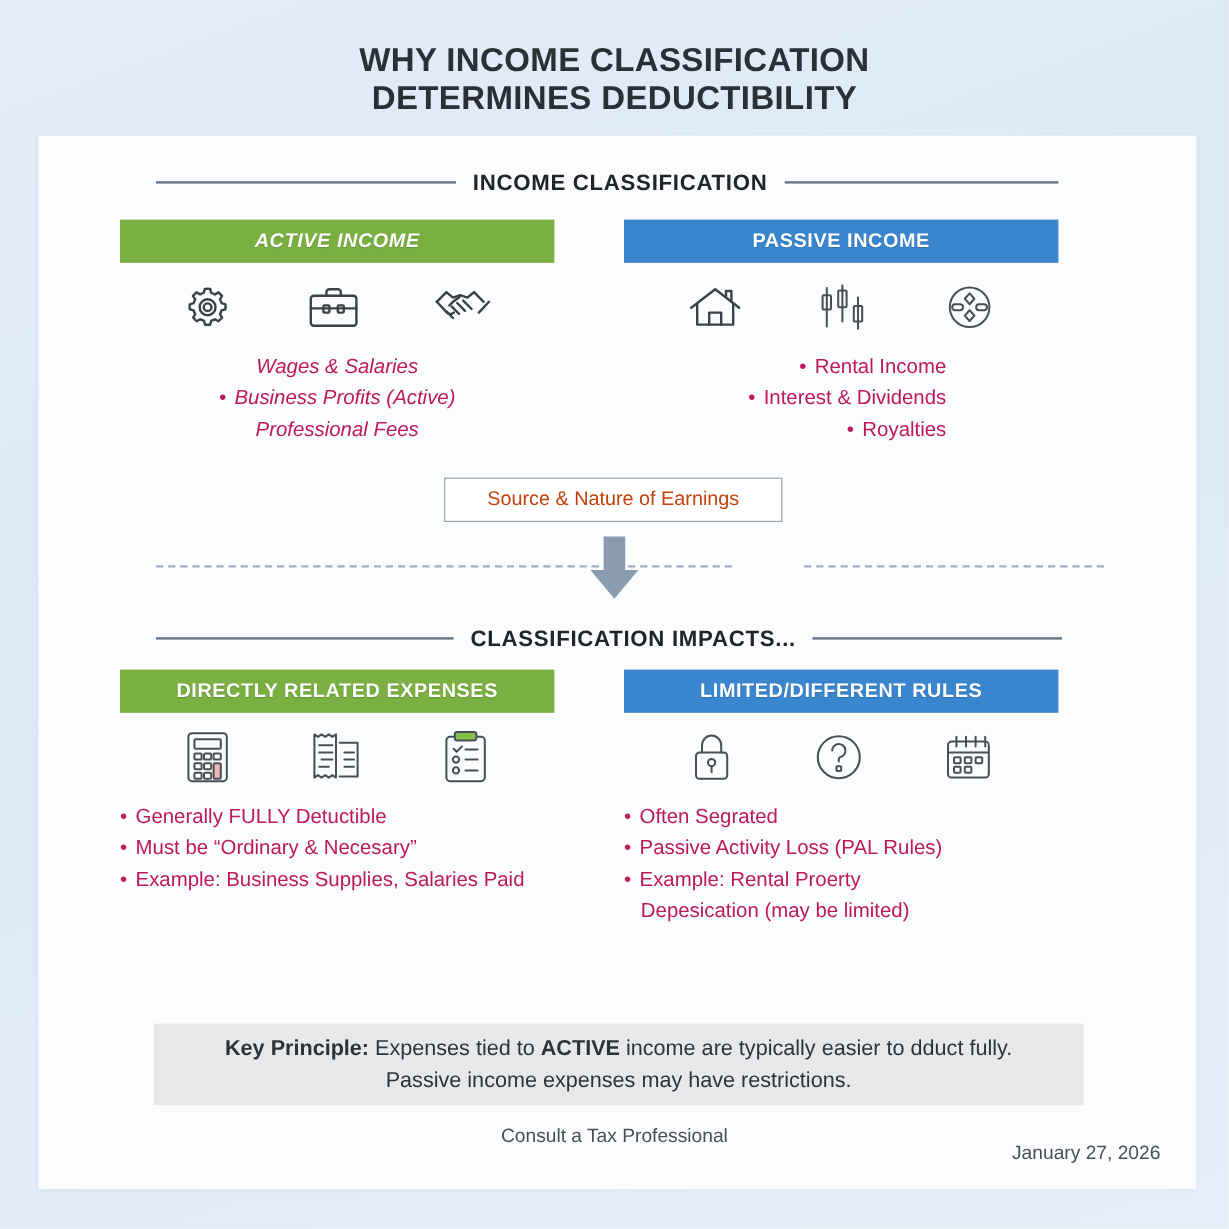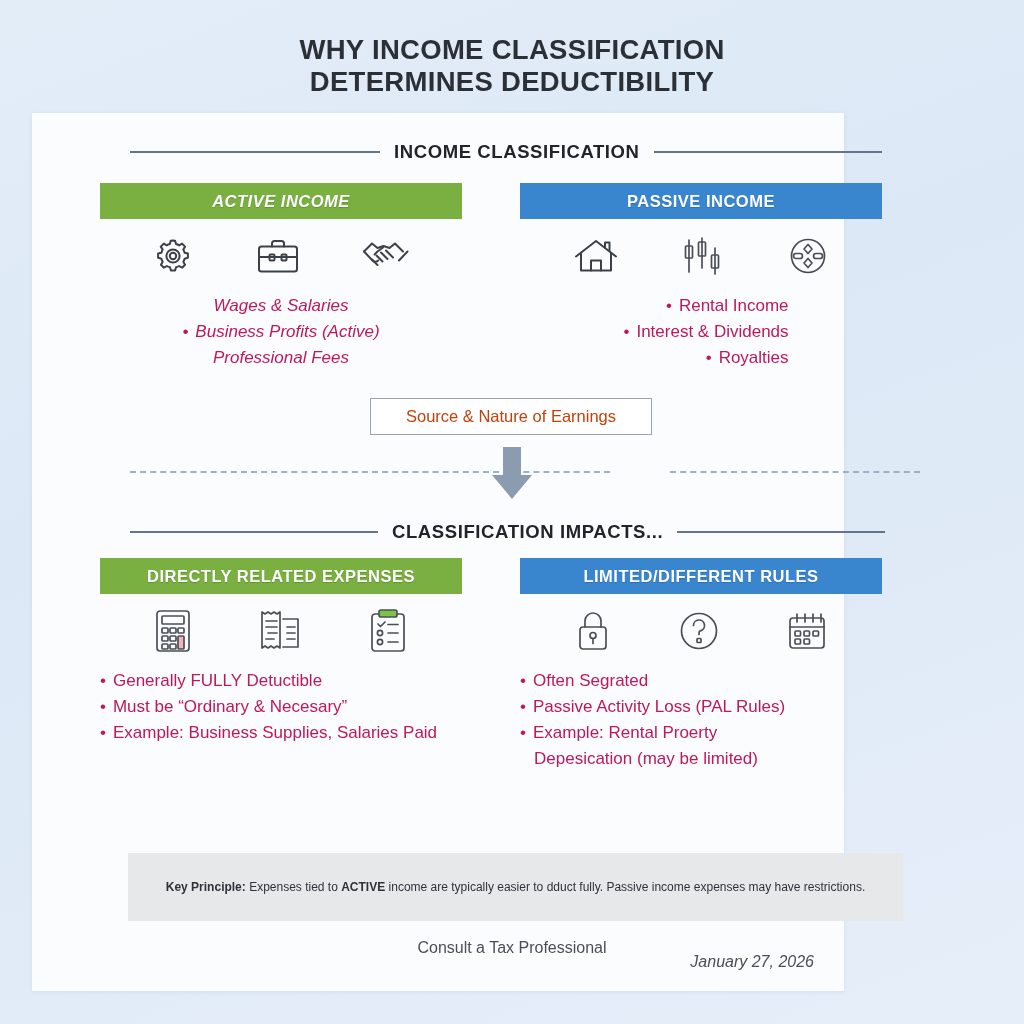--- a/index.html
+++ b/index.html
@@ -31,21 +31,21 @@
     line-height: 32px;
     color: #2b2f36;
     text-transform: uppercase;
   }
   .title .line2 { display: block; }
 
   .card {
     position: absolute;
     left: 32px;
     top: 113px;
-    width: 812px;
+    width: 965px;
     height: 878px;
     background: #fbfcfd;
     box-sizing: border-box;
     box-shadow: 0 1px 4px rgba(90,110,140,0.10);
   }
 
   
   .sec-head {
     position: absolute;
     left: 98px;
@@ -166,21 +166,21 @@
     width: 775px;
     height: 68px;
     background: #e7e8ea;
     display: flex;
     align-items: center;
     justify-content: center;
     box-sizing: border-box;
   }
   .keybox .ktext {
     text-align: center;
-    font-size: 12px;
+    font-size: 18px;
     line-height: 27px;
     color: #2e333a;
     padding: 0 30px;
   }
   .keybox b { font-weight: bold; }
 
   .consult {
     position: absolute;
     left: 0;
     top: 826px;
@@ -188,21 +188,20 @@
     text-align: center;
     font-size: 16px;
     color: #4a4f57;
   }
   .datestamp {
     position: absolute;
     right: 30px;
     top: 840px;
     font-size: 16px;
     color: #4a4f57;
-    font-style: italic;
   }
 
   .ico-stroke {
     fill: none;
     stroke: #3c4149;
     stroke-width: 2;
     stroke-linecap: round;
     stroke-linejoin: round;
   }
   .ico-thin {

